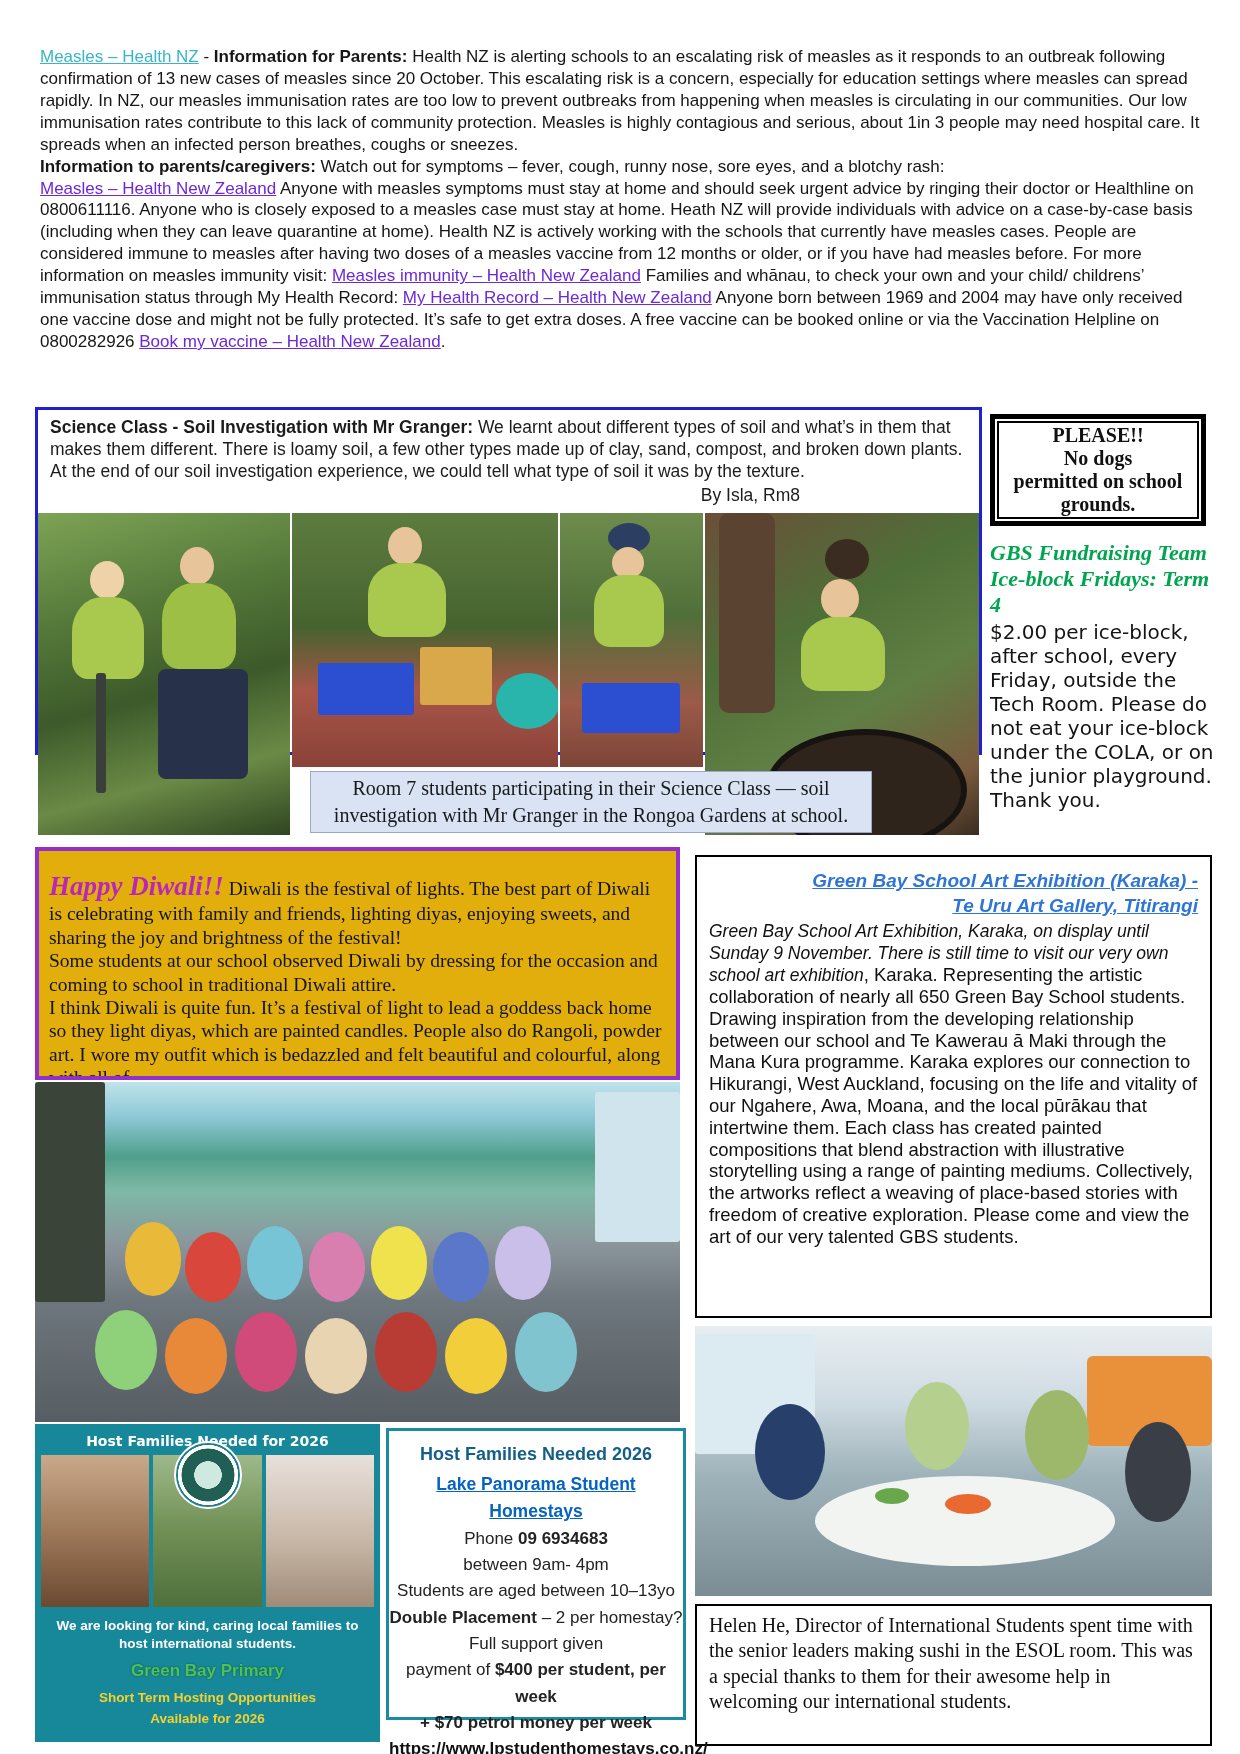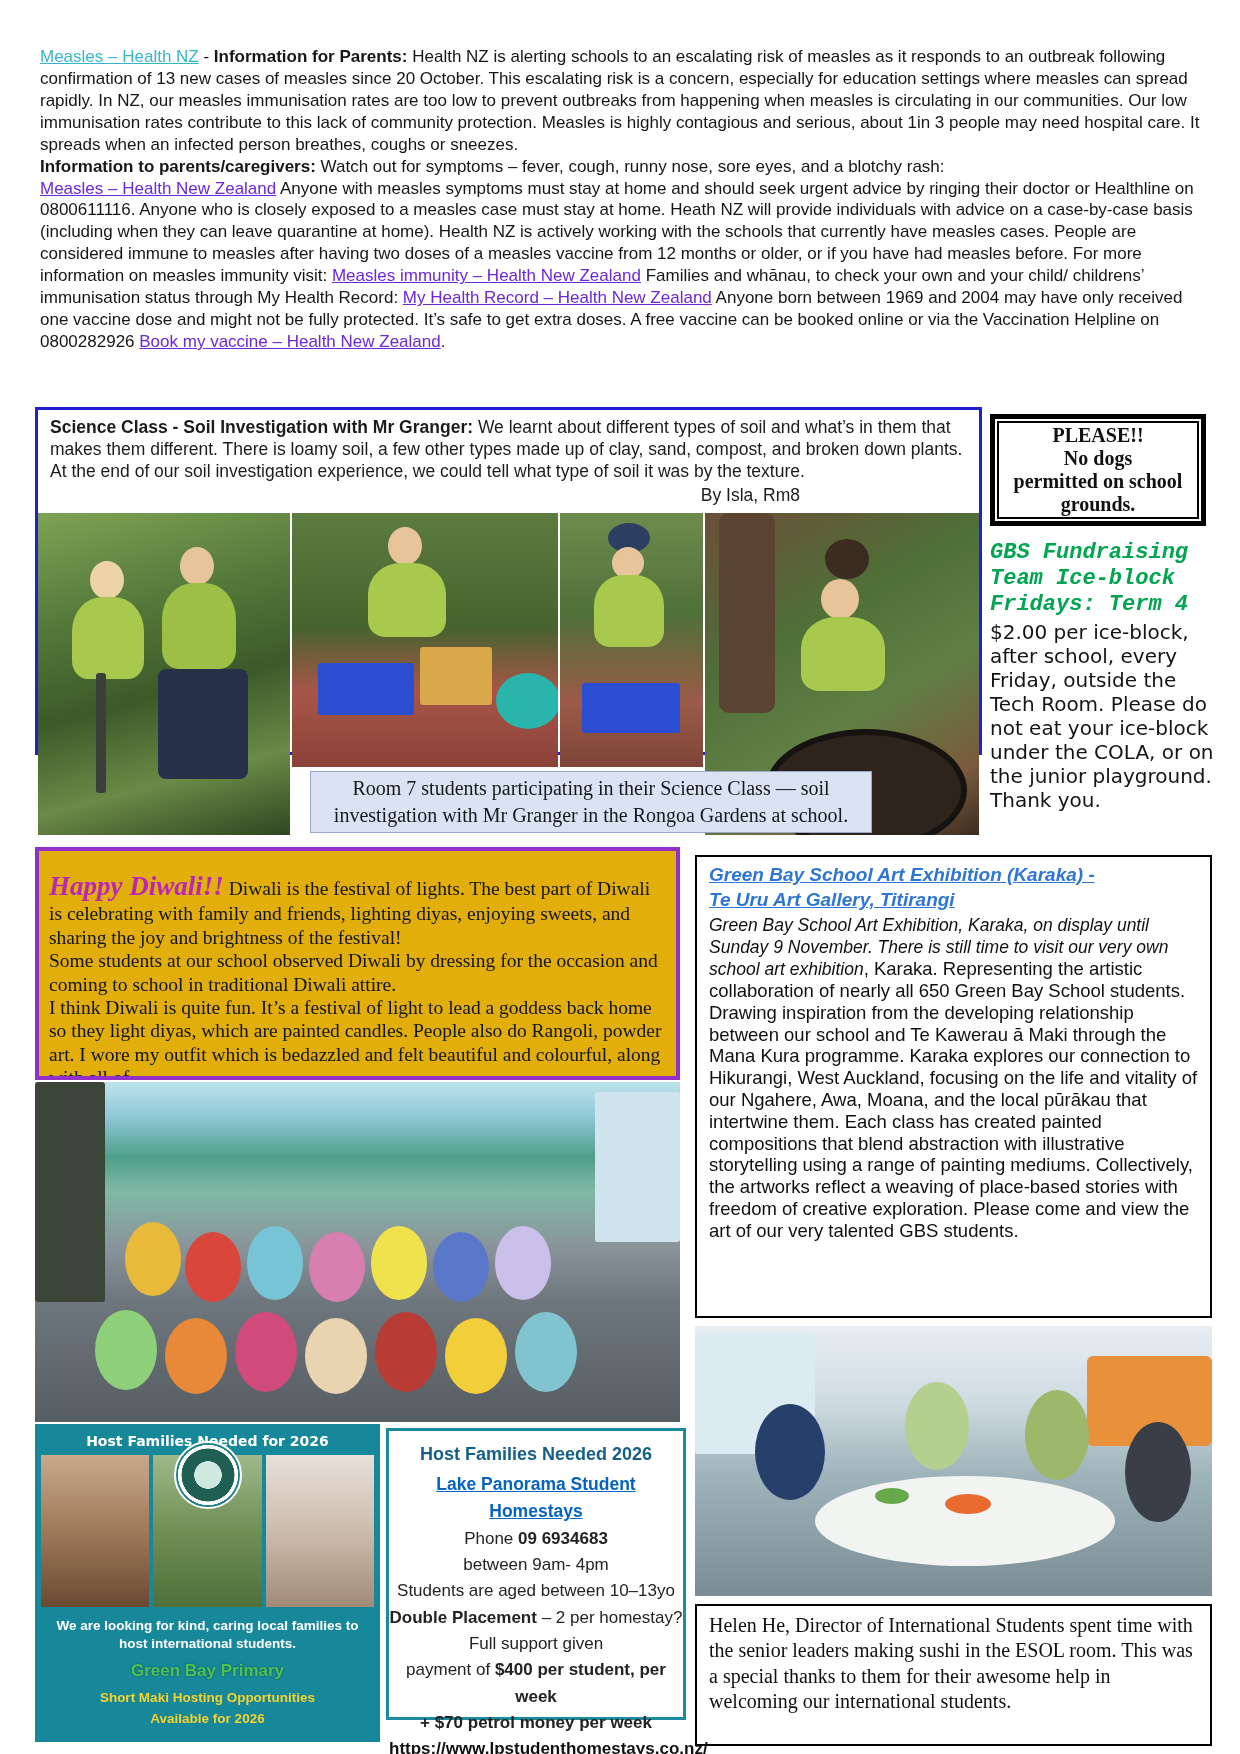--- a/index.html
+++ b/index.html
@@ -28,34 +28,34 @@
   .boxy{position:absolute;border-radius:3px;}
   .caption{position:absolute;left:272px;bottom:2px;width:562px;height:62px;background:#dae3f3;border:1px solid #9aa8c8;
            font-family:"Liberation Serif",serif;font-size:20px;line-height:1.35;text-align:center;color:#17191c;
            display:flex;align-items:center;justify-content:center;padding:0 10px;box-sizing:border-box;}
   
   .please-box{left:990px;top:414px;width:216px;height:112px;border:5px solid #000;box-sizing:border-box;}
   .please-inner{border:2px solid #000;margin:2px;height:94px;display:flex;align-items:center;justify-content:center;
                 font-family:"Liberation Serif",serif;font-weight:bold;font-size:20px;line-height:1.16;text-align:center;white-space:pre-line;}
   
   .fundraising{left:990px;top:540px;width:224px;}
-  .fundraising-h{font-family:Liberation Mono, monospace;font-weight:bold;font-style:italic;font-size:22px;line-height:1.18;color:#00a54f;margin:0;}
+  .fundraising-h{font-family:Liberation Serif, serif;font-weight:bold;font-style:italic;font-size:22px;line-height:1.18;color:#00a54f;margin:0;}
   .fundraising-b{font-family:"DejaVu Sans",sans-serif;font-size:20px;line-height:1.2;color:#141414;margin:2px 0 0 0;}
   
   .diwali-box{left:35px;top:847px;width:645px;height:233px;background:#e1ae0c;border:4px solid #9330c9;box-sizing:border-box;
               font-family:"Liberation Serif",serif;font-size:19.5px;line-height:1.2;color:#141414;padding:19px 10px;overflow:hidden;}
   .diwali-h{font-weight:bold;font-style:italic;font-size:27px;color:#b827b8;}
   .diwali-box p{margin:0;}
   .diwali-last{display:flex;}
   .diwali-byline{margin-left:auto;padding-right:60px;}
   .diwali-photo{left:35px;top:1082px;width:645px;height:340px;
      background:linear-gradient(180deg,#bfe3ea 0%,#8fc9d8 10%,#4f9f8a 22%,#7fb9a6 32%,#8a959b 48%,#6e777d 64%,#565d63 100%);overflow:hidden;}
   
   .art-box{left:695px;top:855px;width:517px;height:463px;border:2px solid #000;box-sizing:border-box;padding:6px 12px;overflow:hidden;background:#fff;}
-  .art-h{text-align:left;font-weight:bold;font-style:italic;font-size:19px;line-height:1.3;margin:0 0 2px 0;}
+  .art-h{text-align:right;font-weight:bold;font-style:italic;font-size:19px;line-height:1.3;margin:6px 0 2px 0;}
   .art-h a{color:#2e75d6;}
   .art-body{font-size:18.5px;line-height:1.18;color:#101010;margin:0;}
   .art-italic{font-style:italic;font-family:"Liberation Sans",sans-serif;font-size:17.5px;}
   .art-serif{font-family:Liberation Sans, sans-serif;}
   
   .sushi-photo{left:695px;top:1326px;width:517px;height:270px;
      background:linear-gradient(180deg,#e8eef2 0%,#cfdbe2 28%,#9fb3ba 55%,#7b8d94 100%);overflow:hidden;}
   .helen-box{left:695px;top:1604px;width:517px;height:142px;border:2px solid #000;box-sizing:border-box;padding:7px 12px;
      font-family:"Liberation Serif",serif;font-size:20px;line-height:1.27;color:#101010;}
   
@@ -192,21 +192,21 @@
   <div class="hg-title">Host Families Needed for 2026</div>
   <div class="hg-photos">
     <div class="hgp1"></div>
     <div class="hgp2"></div>
     <div class="hgp3"></div>
     <span class="hg-logo"></span>
   </div>
   <div class="hg-tag">We are looking for kind, caring local families to host international students.</div>
   <div class="hg-school">Green Bay Primary</div>
   <div class="hg-sub">
-    <span>Short Maki Hosting Opportunities</span><br>
+    <span>Short Term Hosting Opportunities</span><br>
     <span>Available for 2026</span>
   </div>
 </div>
 
 <div class="abs host-info">
   <div class="hi-h">Host Families Needed 2026</div>
   <div><a class="hi-link">Lake Panorama Student Homestays</a></div>
   <div><span>Phone </span><b>09 6934683</b></div>
   <div>between 9am- 4pm</div>
   <div>Students are aged between 10–13yo</div>

